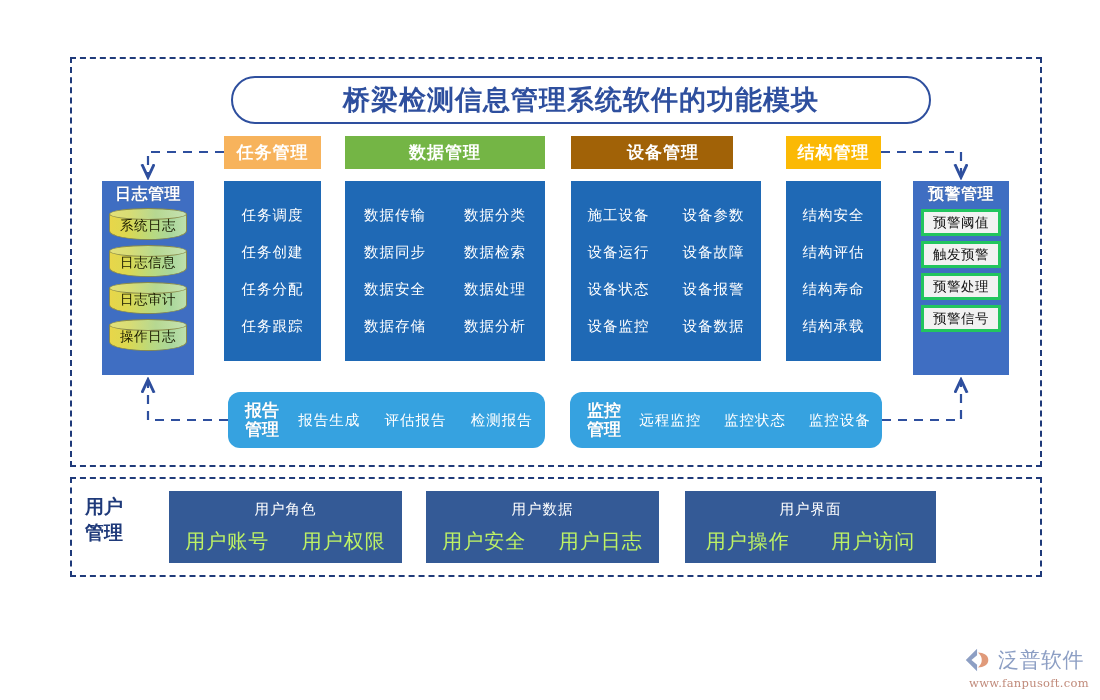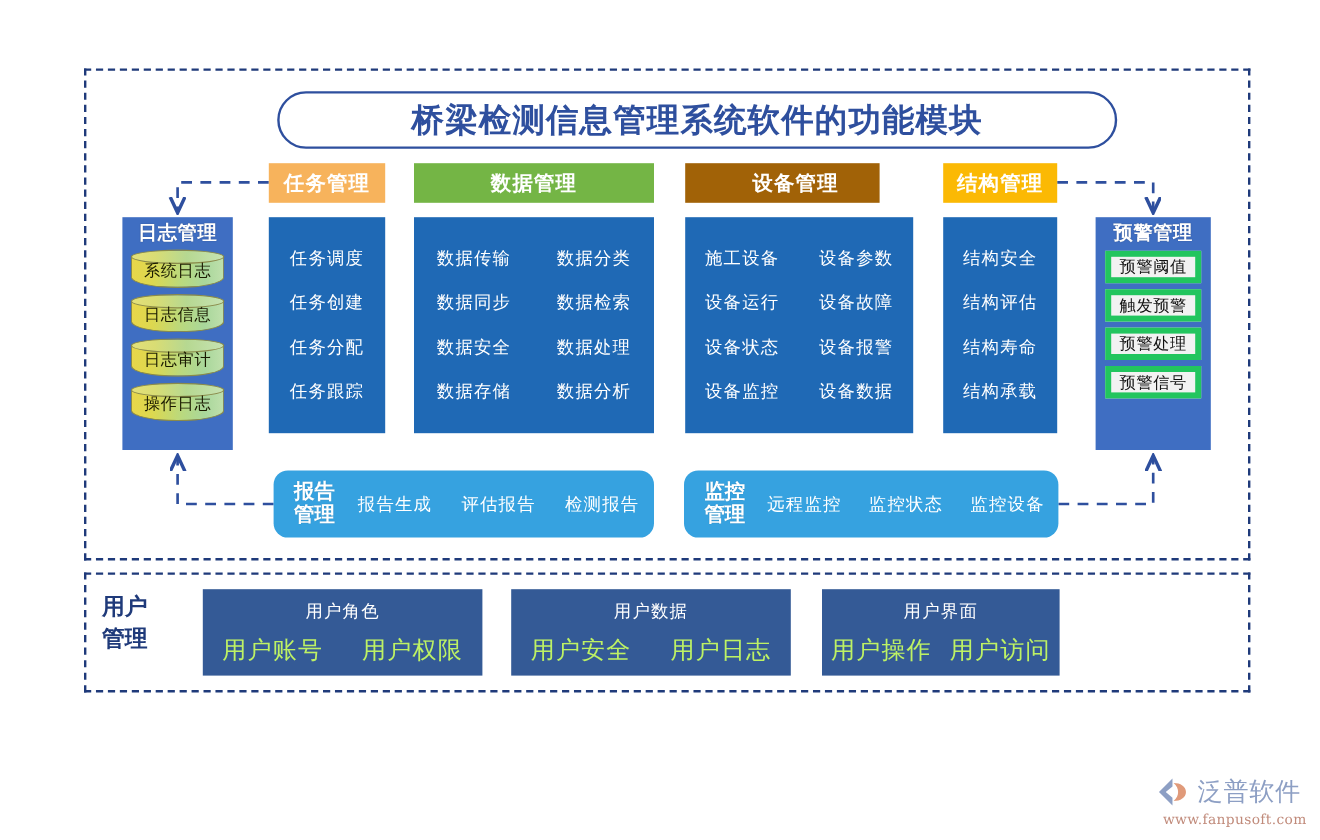--- a/index.html
+++ b/index.html
@@ -194,21 +194,21 @@
     font-weight: bold;
     font-size: 16px;
     letter-spacing: 0.5px;
     margin-bottom: 4px;
     text-shadow: 0 0 1px rgba(0,0,0,0.35);
   }
   .warn-item {
     width: 80px;
     height: 27px;
     background: #f2f2f2;
-    border: 5px solid #22c55e;
+    border: 3px solid #22c55e;
     box-sizing: border-box;
     display: flex;
     align-items: center;
     justify-content: center;
     font-size: 13.5px;
     color: #111111;
     margin-bottom: 5px;
     letter-spacing: 0.5px;
     white-space: nowrap;
   }
@@ -287,21 +287,21 @@
     justify-content: space-around;
   }
   .user-box .ub-subrow span {
     color: #bef264;
     font-size: 20px;
     letter-spacing: 1px;
     white-space: nowrap;
   }
   #user-box-0 { left: 169px; width: 233px; }
   #user-box-1 { left: 426px; width: 233px; }
-  #user-box-2 { left: 685px; width: 198px; }
+  #user-box-2 { left: 685px; width: 251px; }
 
   
   #connectors {
     position: absolute;
     left: 0; top: 0;
     width: 1100px;
     height: 700px;
     pointer-events: none;
   }
 

